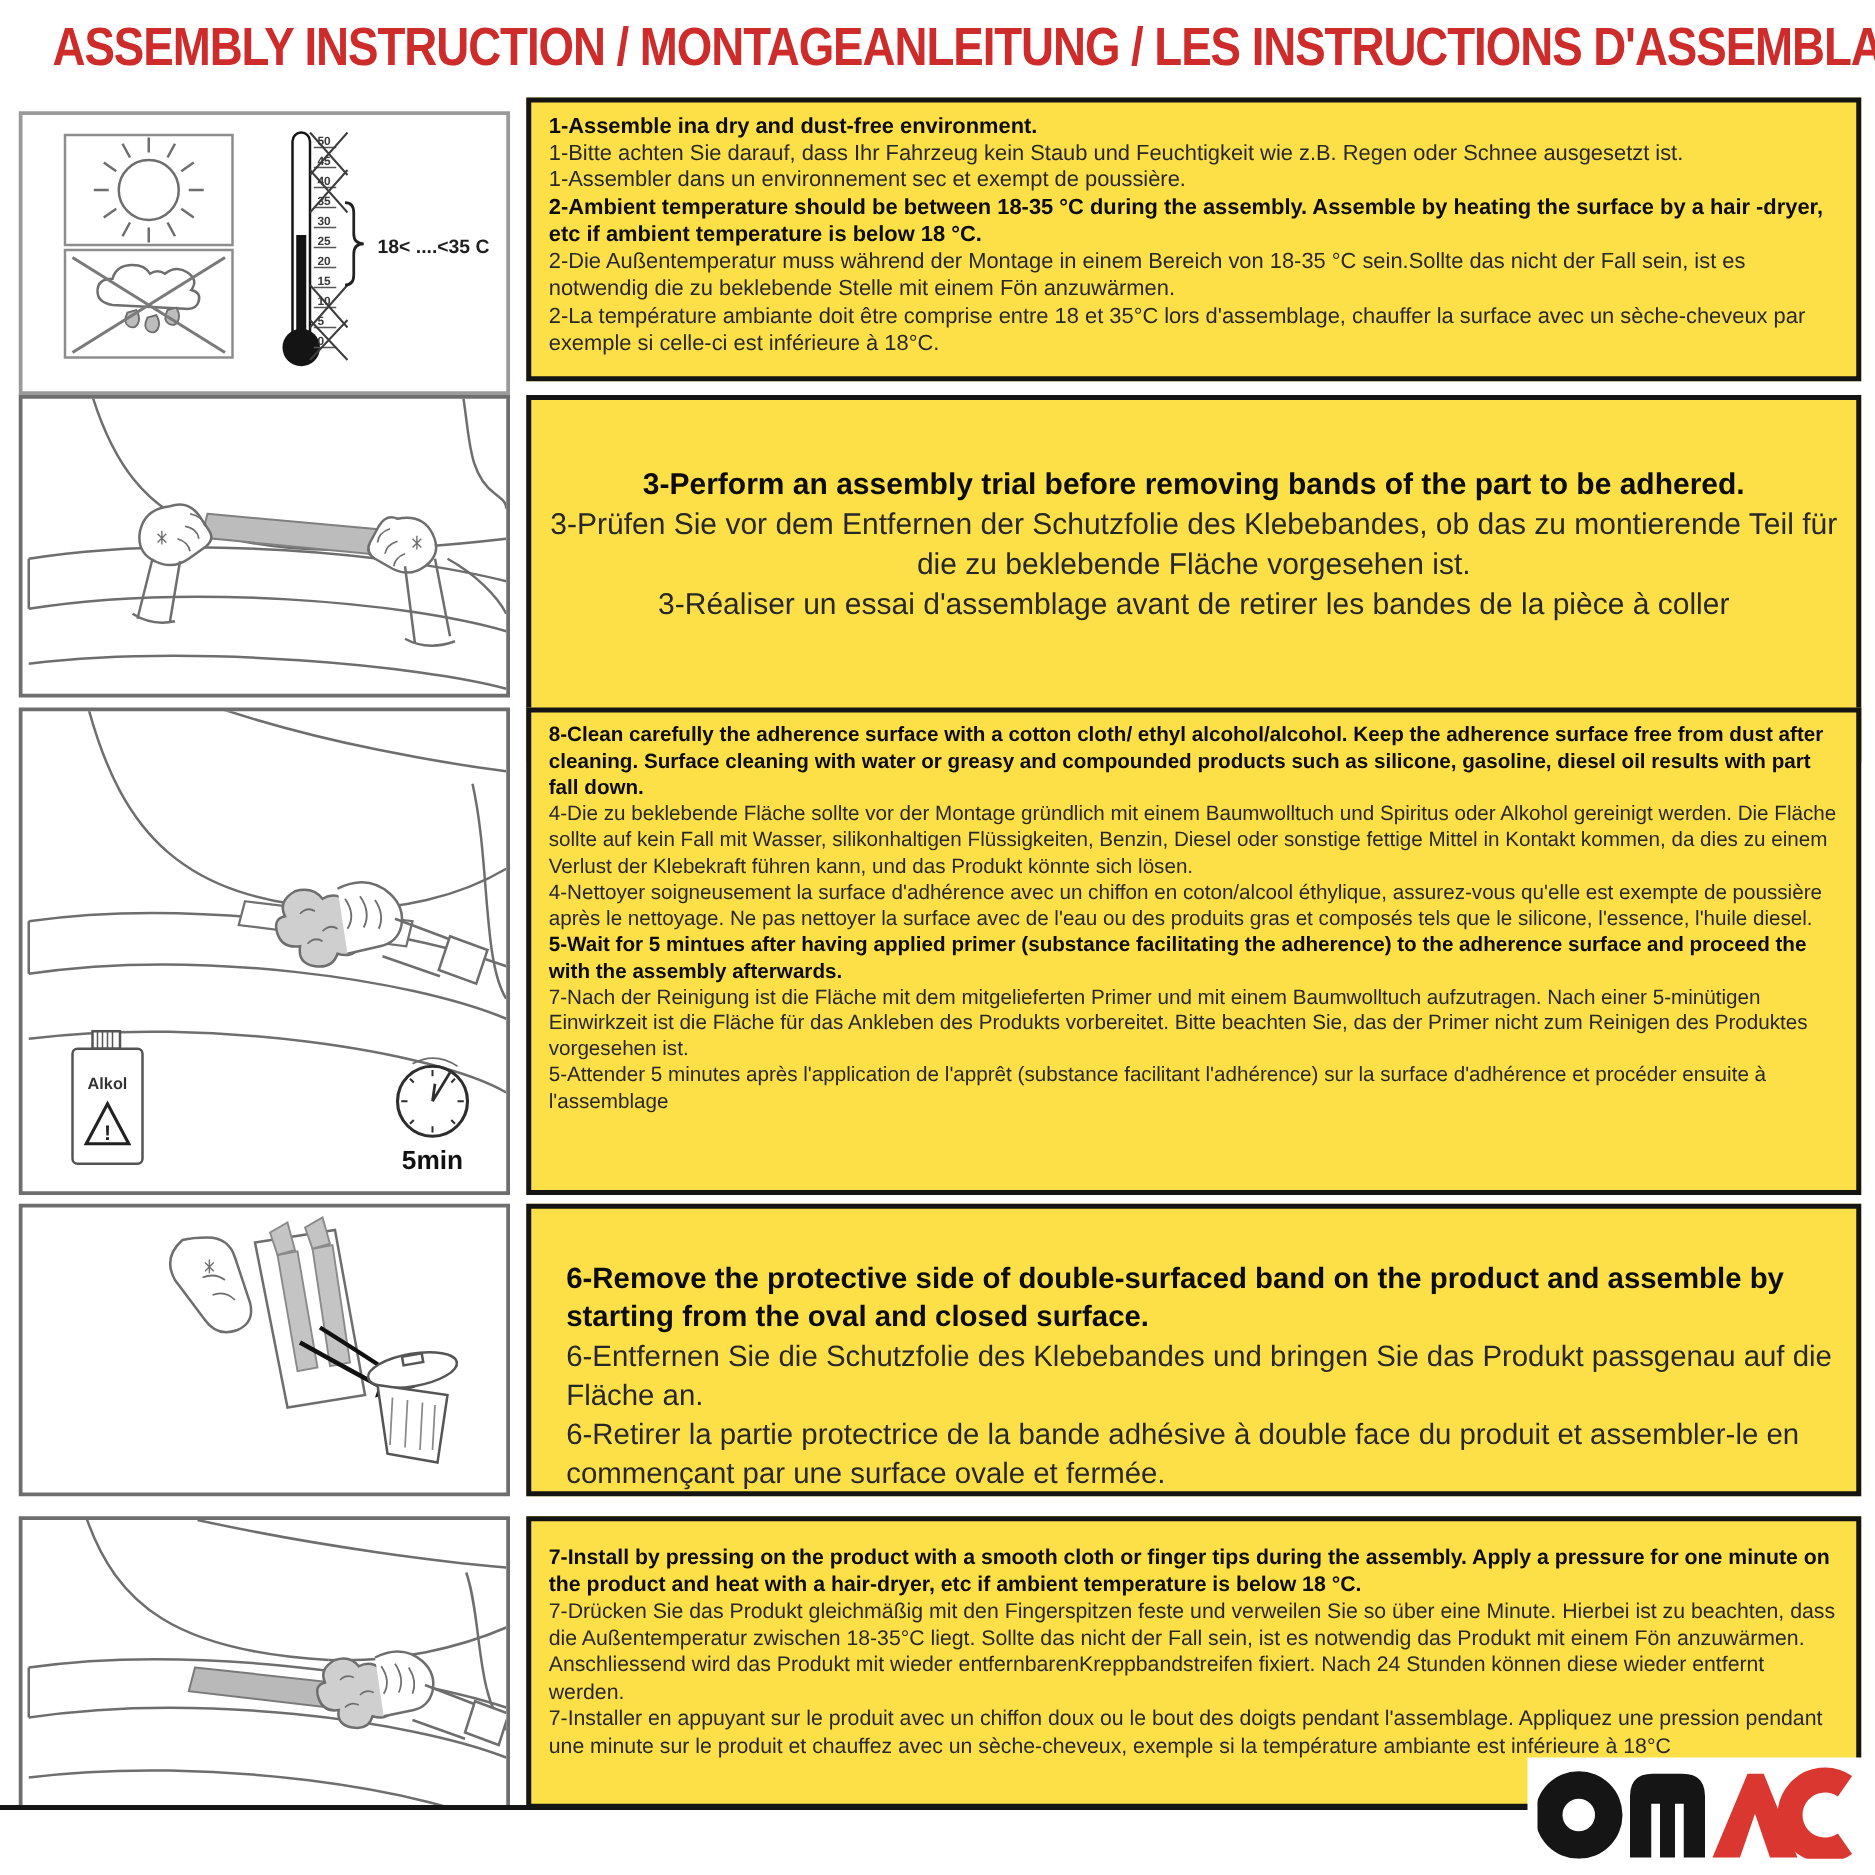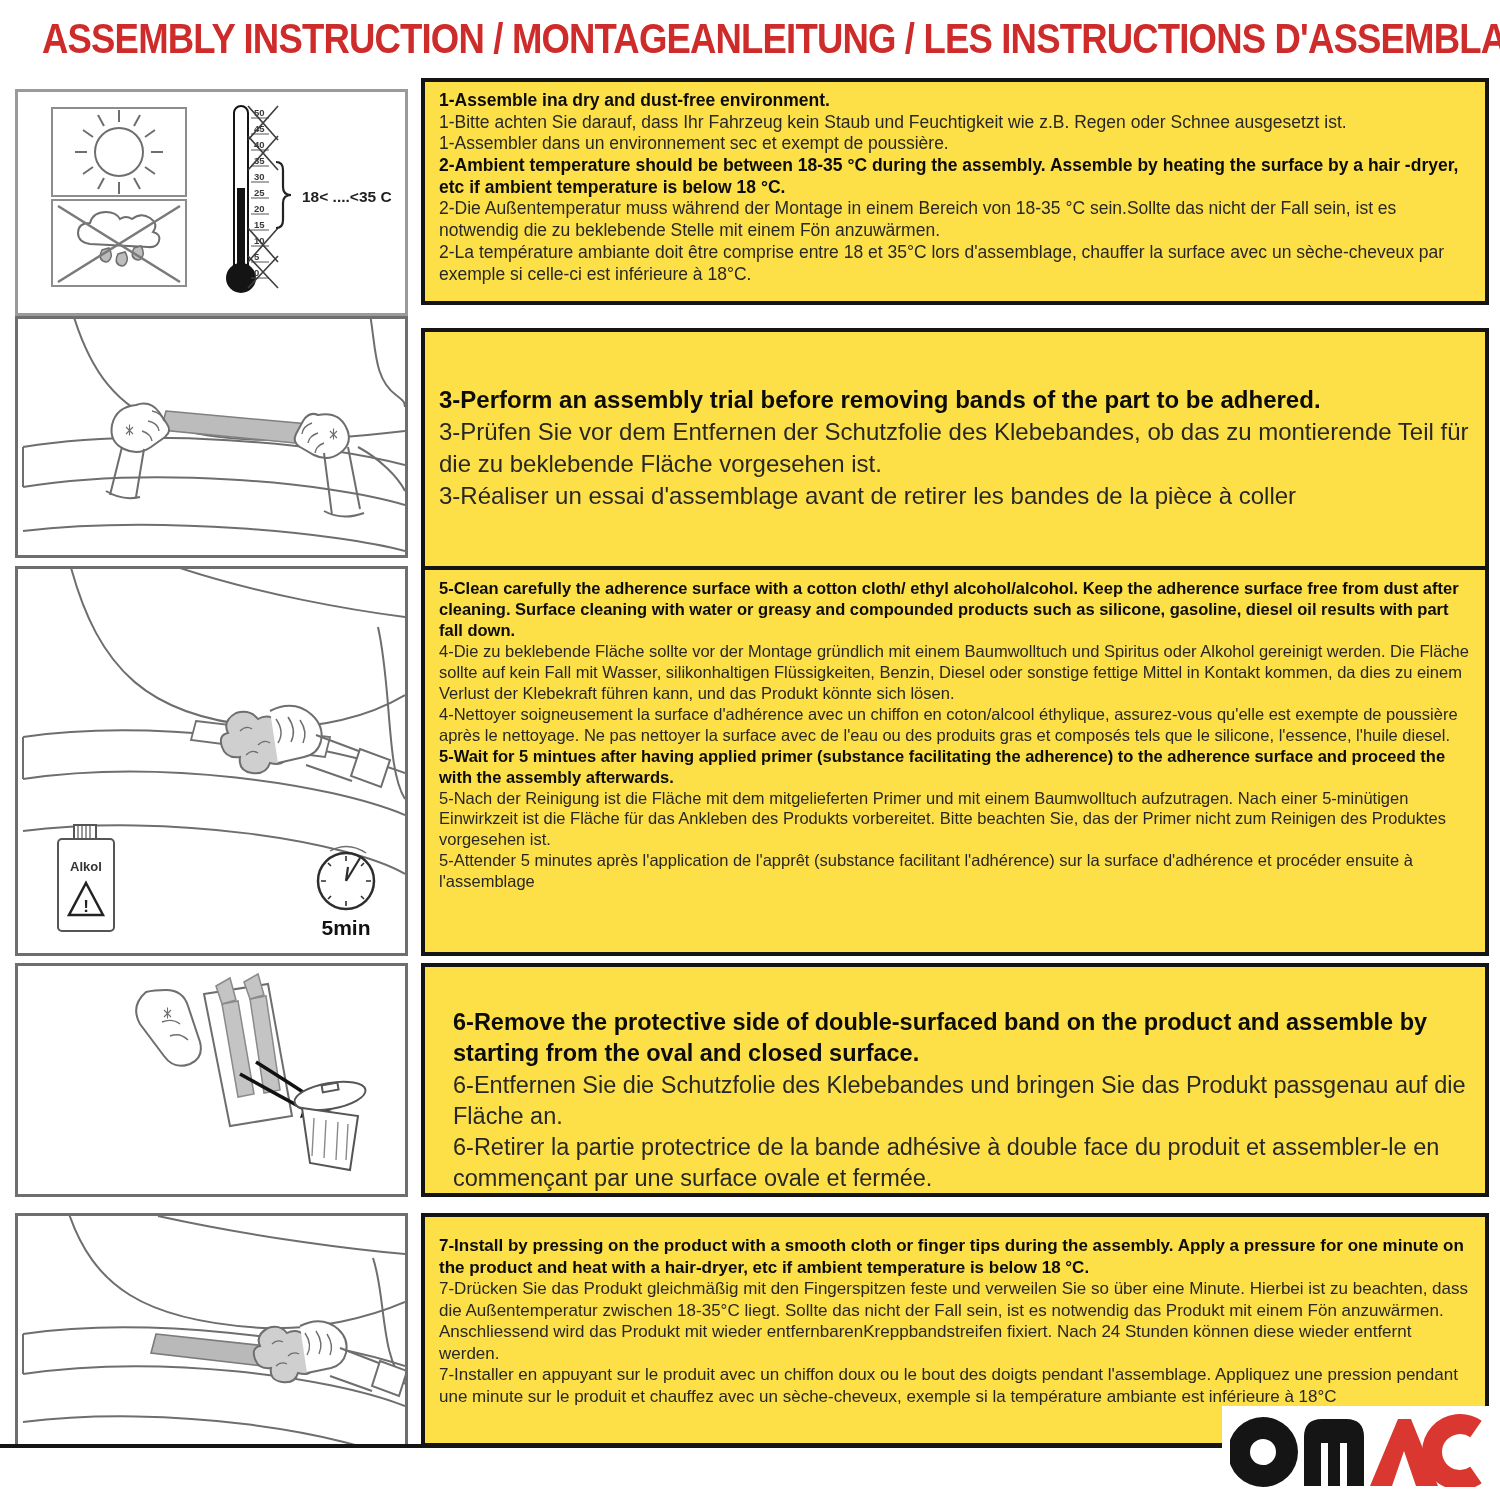--- a/index.html
+++ b/index.html
@@ -101,21 +101,21 @@
       </g>
       <g>
         <path d="M300,96 q20,-4 28,12 q8,16 -6,26 q-12,9 -26,2 l-14,-8 q-8,-5 -4,-13 l7,-13 q6,-10 15,-6 z" fill="#fff"></path>
         <path d="M294,104 q-9,3 -10,11 M300,114 q-9,3 -10,10 M306,124 q-8,3 -9,10" stroke-width="1.4"></path>
         <path d="M312,112 l7,7 M319,112 l-7,7 M315.5,109.5 l0,11" stroke-width="1.1"></path>
         <path d="M306,134 L314,196 M330,128 L342,190 M306,192 q18,10 40,2"></path>
       </g>
     </g>
   </svg>
 </div>
-<div class="tbox s2" style="top:328px;height:294px;">
+<div class="tbox s2" style="top:316px;height:294px;text-align:center;">
   <p class="b">3-Perform an assembly trial before removing bands of the part to be adhered.</p>
   <p>3-Prüfen Sie vor dem Entfernen der Schutzfolie des Klebebandes, ob das zu montierende Teil für die zu beklebende Fläche vorgesehen ist.</p>
   <p>3-Réaliser un essai d'assemblage avant de retirer les bandes de la pièce à coller</p>
 </div>
 
 <div class="ibox" style="top:566px;height:390px;">
   <svg width="387" height="384" viewBox="0 0 387 384">
     <g stroke="#6e6e6e" stroke-width="2" fill="none">
       <g>
         <path d="M52,-5 C80,100 130,150 250,158"></path>
@@ -148,25 +148,25 @@
         <circle cx="328" cy="312" r="28" stroke="#2e2e2e" stroke-width="2.5" fill="#fff"></circle>
         <path d="M328,287v5 M328,332v5 M303,312h5 M348,312h5 M310,294l3,3 M343,327l3,3 M346,294l-3,3 M313,327l-3,3" stroke="#2e2e2e" stroke-width="1.6"></path>
         <path d="M328,312 L342,289 M328,312 L330,298" stroke="#2e2e2e" stroke-width="2.2"></path>
         <path d="M312,282 Q330,272 348,284" stroke-width="1.4"></path>
         <text x="328" y="366" text-anchor="middle" font-size="21" font-weight="600" fill="#111" stroke="none">5min</text>
       </g>
     </g>
   </svg>
 </div>
 <div class="tbox s3" style="top:566px;height:390px;">
-  <p class="b">5-Clean carefully the adherence surface with a cotton cloth/ ethyl alcohol/alcohol. Keep the adherence surface free from dust after cleaning. Surface cleaning with water or greasy and compounded products such as silicone, gasoline, diesel oil results with part fall down.</p>
+  <p class="b">8-Clean carefully the adherence surface with a cotton cloth/ ethyl alcohol/alcohol. Keep the adherence surface free from dust after cleaning. Surface cleaning with water or greasy and compounded products such as silicone, gasoline, diesel oil results with part fall down.</p>
   <p>4-Die zu beklebende Fläche sollte vor der Montage gründlich mit einem Baumwolltuch und Spiritus oder Alkohol gereinigt werden. Die Fläche sollte auf kein Fall mit Wasser, silikonhaltigen Flüssigkeiten, Benzin, Diesel oder sonstige fettige Mittel in Kontakt kommen, da dies zu einem Verlust der Klebekraft führen kann, und das Produkt könnte sich lösen.</p>
   <p>4-Nettoyer soigneusement la surface d'adhérence avec un chiffon en coton/alcool éthylique, assurez-vous qu'elle est exempte de poussière après le nettoyage. Ne pas nettoyer la surface avec de l'eau ou des produits gras et composés tels que le silicone, l'essence, l'huile diesel.</p>
   <p class="b gap14">5-Wait for 5 mintues after having applied primer (substance facilitating the adherence) to the adherence surface and proceed the with the assembly afterwards.</p>
-  <p>5-Nach der Reinigung ist die Fläche mit dem mitgelieferten Primer und mit einem Baumwolltuch aufzutragen. Nach einer 5-minütigen Einwirkzeit ist die Fläche für das Ankleben des Produkts vorbereitet. Bitte beachten Sie, das der Primer nicht zum Reinigen des Produktes vorgesehen ist.</p>
+  <p>7-Nach der Reinigung ist die Fläche mit dem mitgelieferten Primer und mit einem Baumwolltuch aufzutragen. Nach einer 5-minütigen Einwirkzeit ist die Fläche für das Ankleben des Produkts vorbereitet. Bitte beachten Sie, das der Primer nicht zum Reinigen des Produktes vorgesehen ist.</p>
   <p>5-Attender 5 minutes après l'application de l'apprêt (substance facilitant l'adhérence) sur la surface d'adhérence et procéder ensuite à l'assemblage</p>
 </div>
 
 <div class="ibox" style="top:963px;height:234px;">
   <svg width="387" height="228" viewBox="0 0 387 228">
     <g stroke="#6e6e6e" stroke-width="2" fill="none">
       <g>
         <polygon points="186,28 250,18 274,150 212,160"></polygon>
       </g>
       <g>

